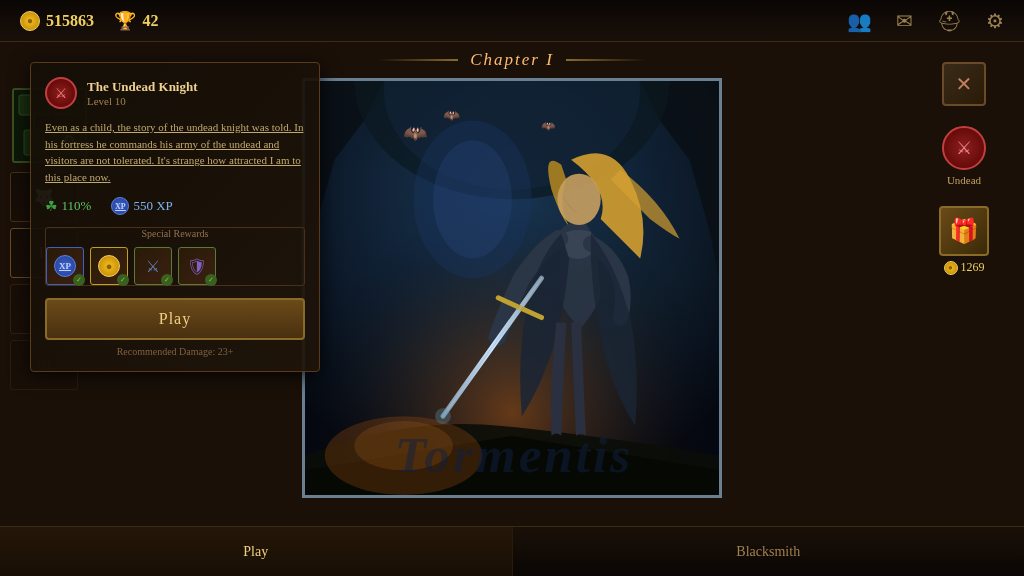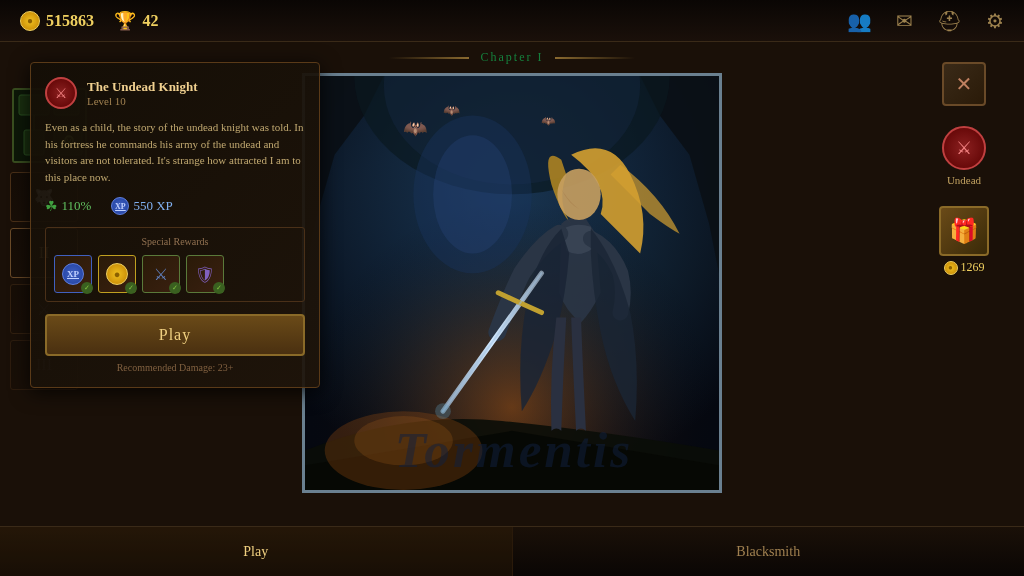--- a/index.html
+++ b/index.html
@@ -134,20 +134,21 @@
     .quest-level {
       color: #a08050;
       font-size: 11px;
     }
 
     .quest-desc {
       color: #c0a870;
       font-size: 11px;
       line-height: 1.5;
       margin-bottom: 12px;
+      text-decoration: underline;
     }
 
     .quest-stats {
       display: flex;
       align-items: center;
       gap: 20px;
       margin-bottom: 12px;
     }
 
     .luck {
@@ -181,21 +182,20 @@
       justify-content: center;
       font-size: 8px;
       color: #c0d0ff;
       font-weight: bold;
       text-decoration: underline;
     }
 
     .special-rewards {
       border: 1px solid #4a3018;
       border-radius: 3px;
-      padding: 8px;
       margin-bottom: 12px;
     }
 
     .rewards-label {
       text-align: center;
       color: #907050;
       font-size: 10px;
       margin-bottom: 8px;
     }
 
@@ -270,22 +270,23 @@
       width: 80px;
       height: 2px;
       background: linear-gradient(to right, transparent, #8a6a30);
     }
 
     .chapter-line-decor.right {
       background: linear-gradient(to left, transparent, #8a6a30);
     }
 
     .chapter-title {
-      color: #15803d;
-      font-size: 12px;
+      color: #fdba74;
+      font-size: 17px;
+      font-style: italic;
       letter-spacing: 2px;
     }
 
     
     .dungeon-image {
       width: 420px;
       height: 420px;
       border: 3px solid #6a8090;
       position: relative;
       overflow: hidden;

